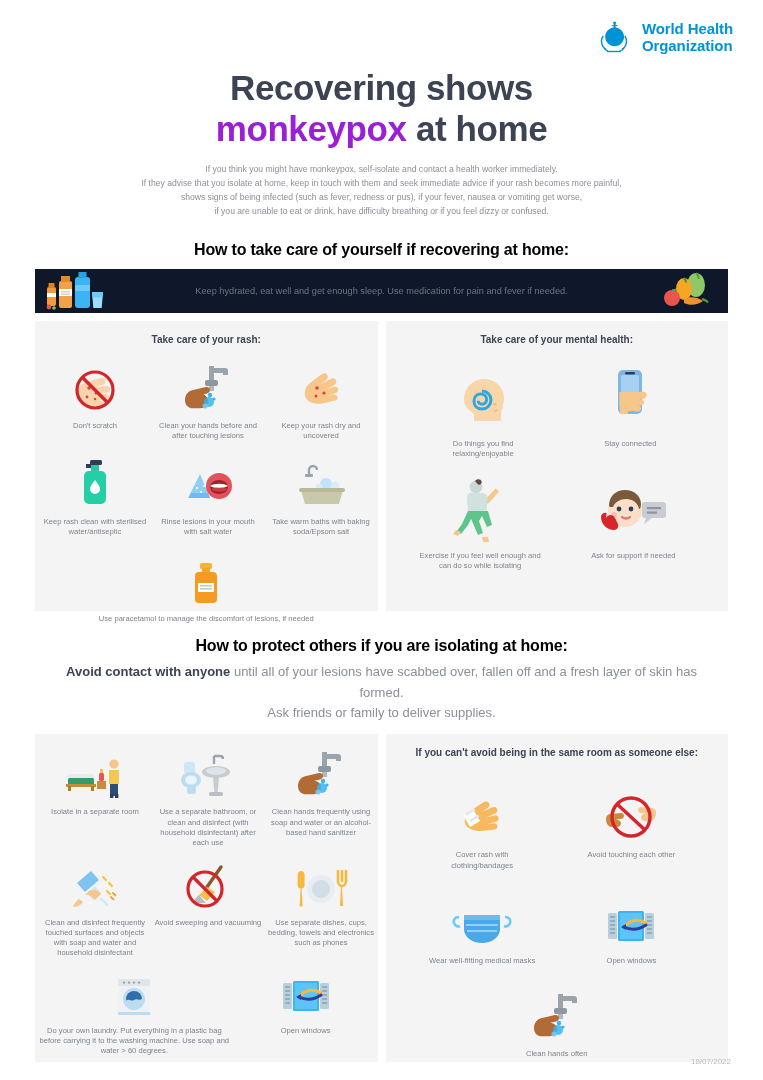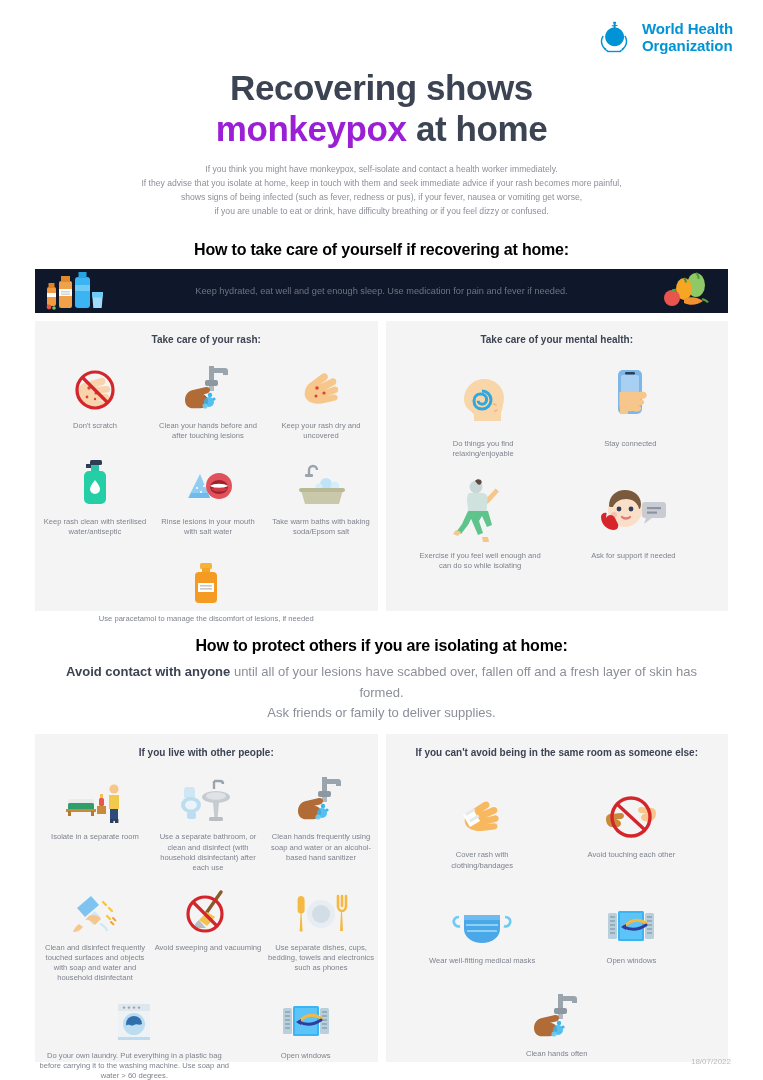--- a/index.html
+++ b/index.html
@@ -343,21 +343,20 @@
     <div class="section-head">How to protect others if you are isolating at home:</div>
     <div class="sub-note">
       <div><b>Avoid contact with anyone</b><span> until all of your lesions have scabbed over, fallen off and a fresh layer of skin has formed.</span></div>
       <div>Ask friends or family to deliver supplies.</div>
     </div>
   </div>
 
   <div class="panels" style="margin-top:10px;">
 
     <div class="panel" style="height:328px;">
-      <div class="panel-title">If you live with other people:</div>
 
       <div class="row" style="margin-top:12px;">
         <div class="cell">
           <div class="ico">
             <svg width="62" height="46" viewBox="0 0 62 46">
               <rect x="4" y="20" width="26" height="6" rx="2" fill="#eaeaea"></rect>
               <rect x="4" y="24" width="26" height="8" rx="1.5" fill="#2e9e6b"></rect>
               <rect x="2" y="30" width="30" height="3" fill="#c98a3c"></rect>
               <rect x="4" y="32" width="3" height="5" fill="#b07a32"></rect>
               <rect x="27" y="32" width="3" height="5" fill="#b07a32"></rect>

